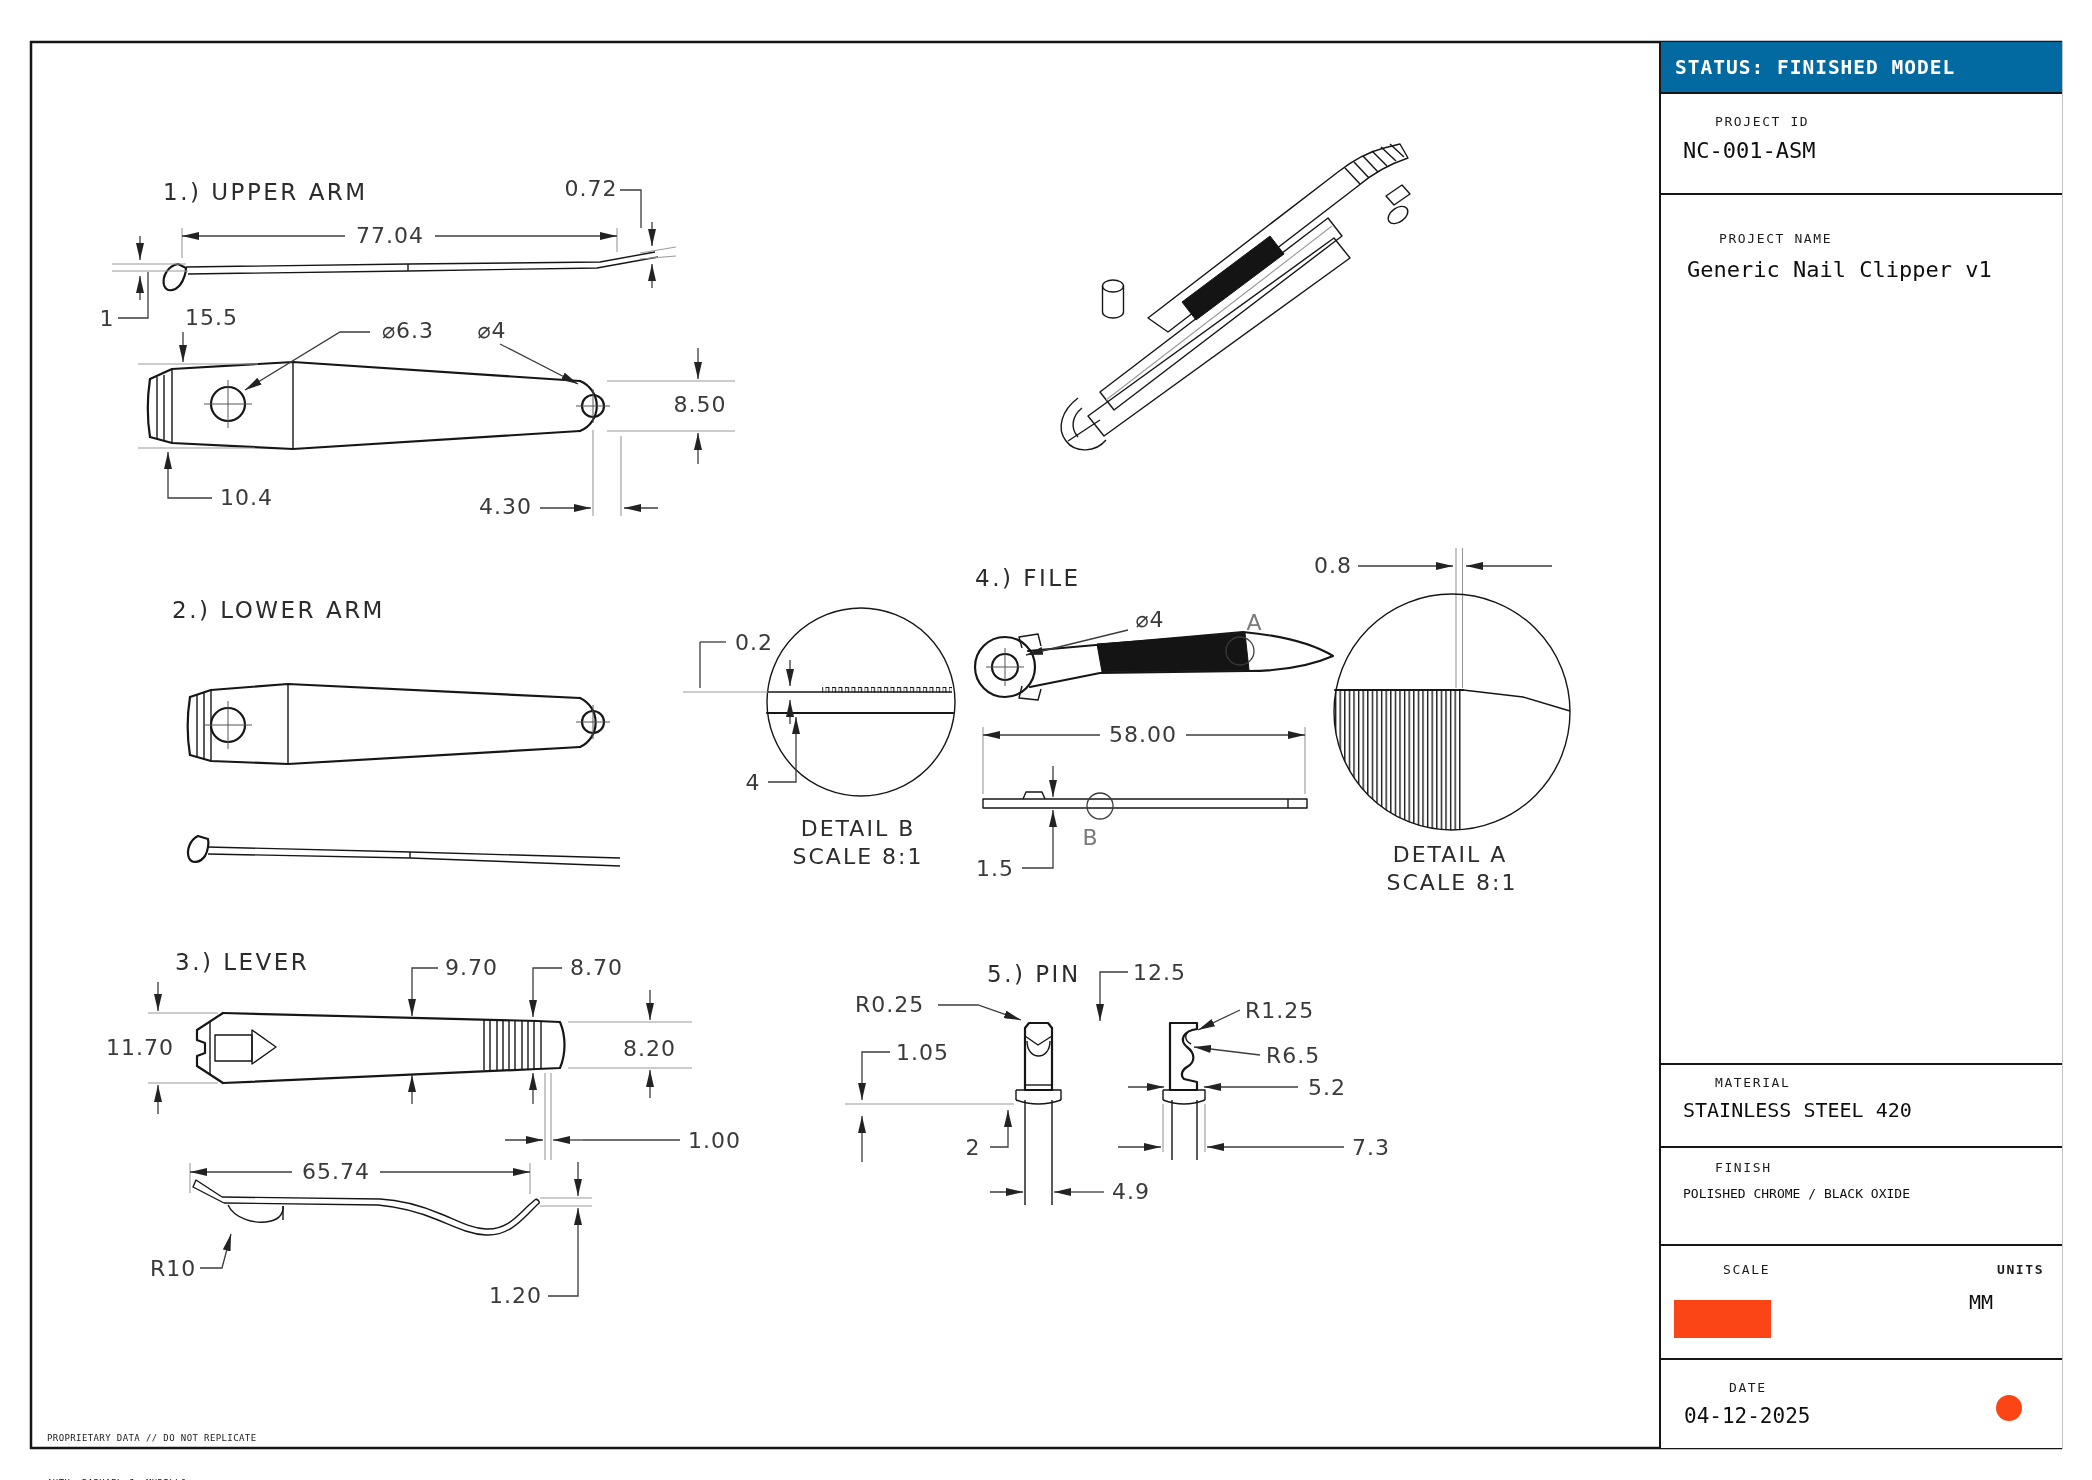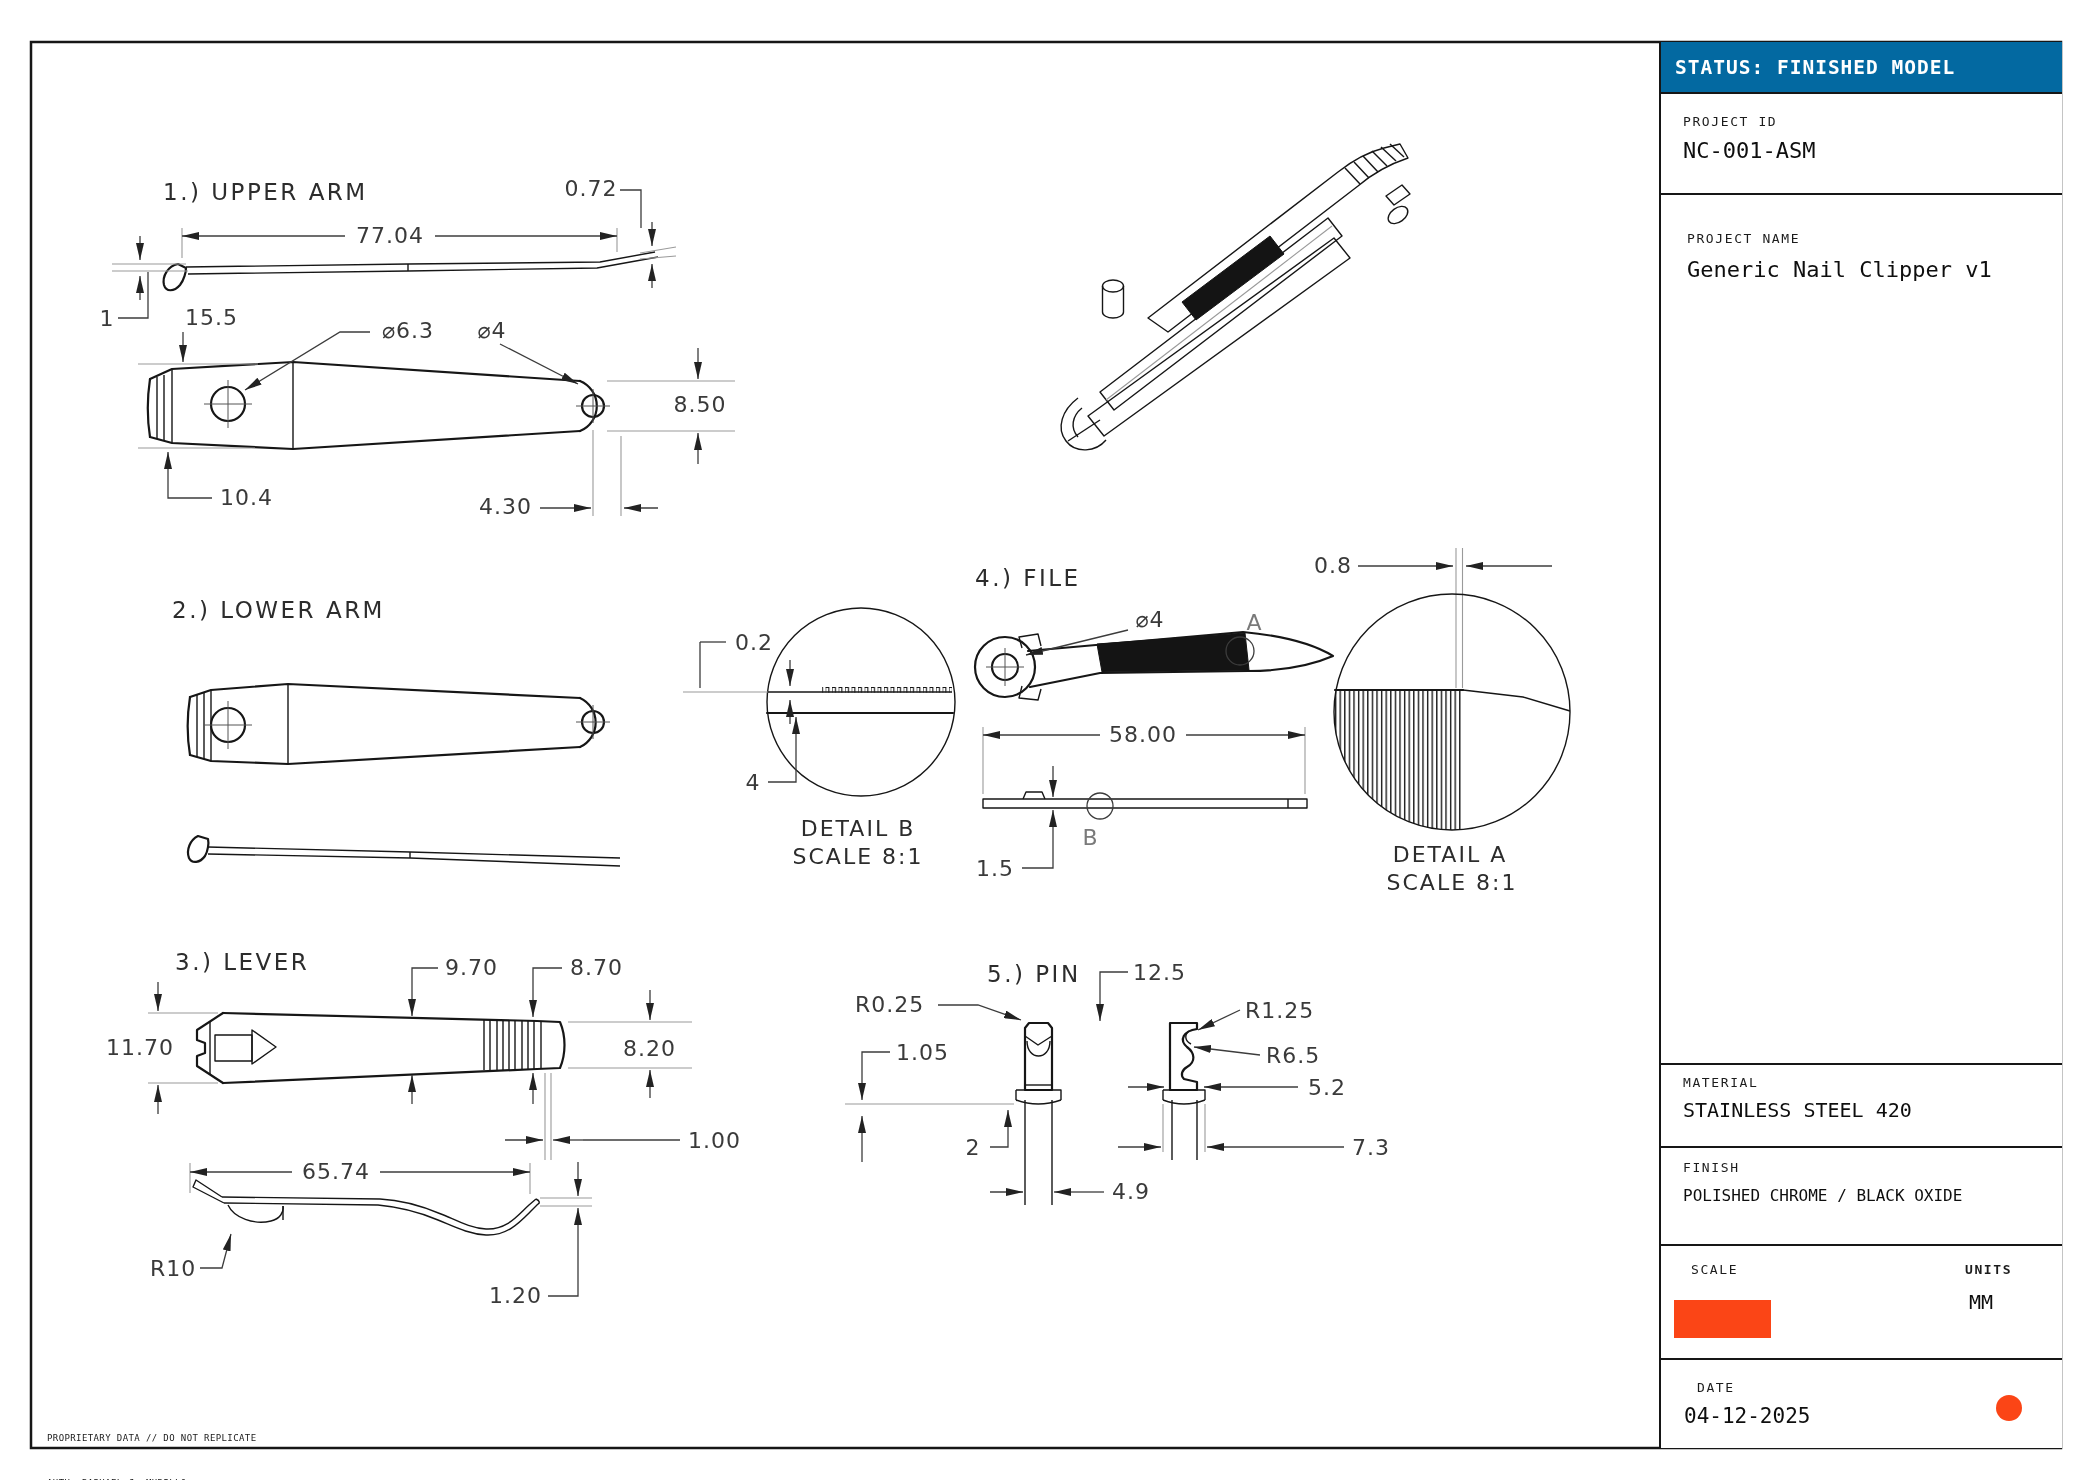--- a/index.html
+++ b/index.html
@@ -23,21 +23,21 @@
   
   .tb{position:absolute;left:1659px;top:42px;width:403px;height:1406px;box-sizing:border-box;
       border-left:2.4px solid #161616;font-family:"DejaVu Sans Mono","Liberation Mono",monospace;
       background:#fff;}
   .tb .row{box-sizing:border-box;border-top:2px solid #161616;position:relative;}
   .tb .row:first-child{border-top:none;}
   .status{height:50px;display:flex;align-items:center;padding-left:14px;
           color:#fff;font-weight:bold;font-size:19.5px;letter-spacing:1px;}
   .r-id{height:101px;}  .r-name{height:870px;} .r-mat{height:83px;} .r-fin{height:98px;padding-left:36px;}
   .r-scale{height:114px;} .r-date{height:104px;}
-  .lbl{position:absolute;font-size:13px;letter-spacing:1.6px;color:#1c1c1c;}
+  .lbl{position:absolute;font-size:13px;letter-spacing:1.6px;color:#1c1c1c;margin-left:32px;}
   .val{position:absolute;color:#0e0e0e;}
   .swatch{position:absolute;left:13px;top:54px;width:97px;height:38px;}
   .dot{position:absolute;left:335px;top:35px;width:26px;height:26px;border-radius:50%;}
 
   .footer{position:absolute;left:47px;top:1401px;font-family:"DejaVu Sans Mono","Liberation Mono",monospace;
           font-size:9px;letter-spacing:.4px;color:#1a1a1a;line-height:15px;white-space:pre;}
 </style>
 </head>
 <body>
 
@@ -403,21 +403,21 @@
     <div class="row r-name">
       <span class="lbl" style="left:26px;top:36px;">PROJECT NAME</span>
       <span class="val" style="left:26px;top:62px;font-size:22px;">Generic Nail Clipper v1</span>
     </div>
     <div class="row r-mat">
       <span class="lbl" style="left:22px;top:10px;">MATERIAL</span>
       <span class="val" style="left:22px;top:33px;font-size:20px;">STAINLESS STEEL 420</span>
     </div>
     <div class="row r-fin">
       <span class="lbl" style="left:22px;top:12px;">FINISH</span>
-      <span class="val" style="left:22px;top:38px;font-size:16px;">POLISHED CHROME / BLACK OXIDE</span>
+      <span class="val" style="left:22px;top:38px;font-size:13px;">POLISHED CHROME / BLACK OXIDE</span>
     </div>
     <div class="row r-scale">
       <span class="lbl" style="left:30px;top:16px;">SCALE</span>
       <div class="swatch" style="background: rgb(251, 69, 22);"></div>
       <span class="lbl" style="left:304px;top:16px;font-weight:bold;">UNITS</span>
       <span class="val" style="left:308px;top:44px;font-size:20px;">MM</span>
     </div>
     <div class="row r-date">
       <span class="lbl" style="left:23px;top:20px;padding-left:13px;">DATE</span>
       <span class="val" style="left:23px;top:44px;font-size:21px;">04-12-2025</span>

